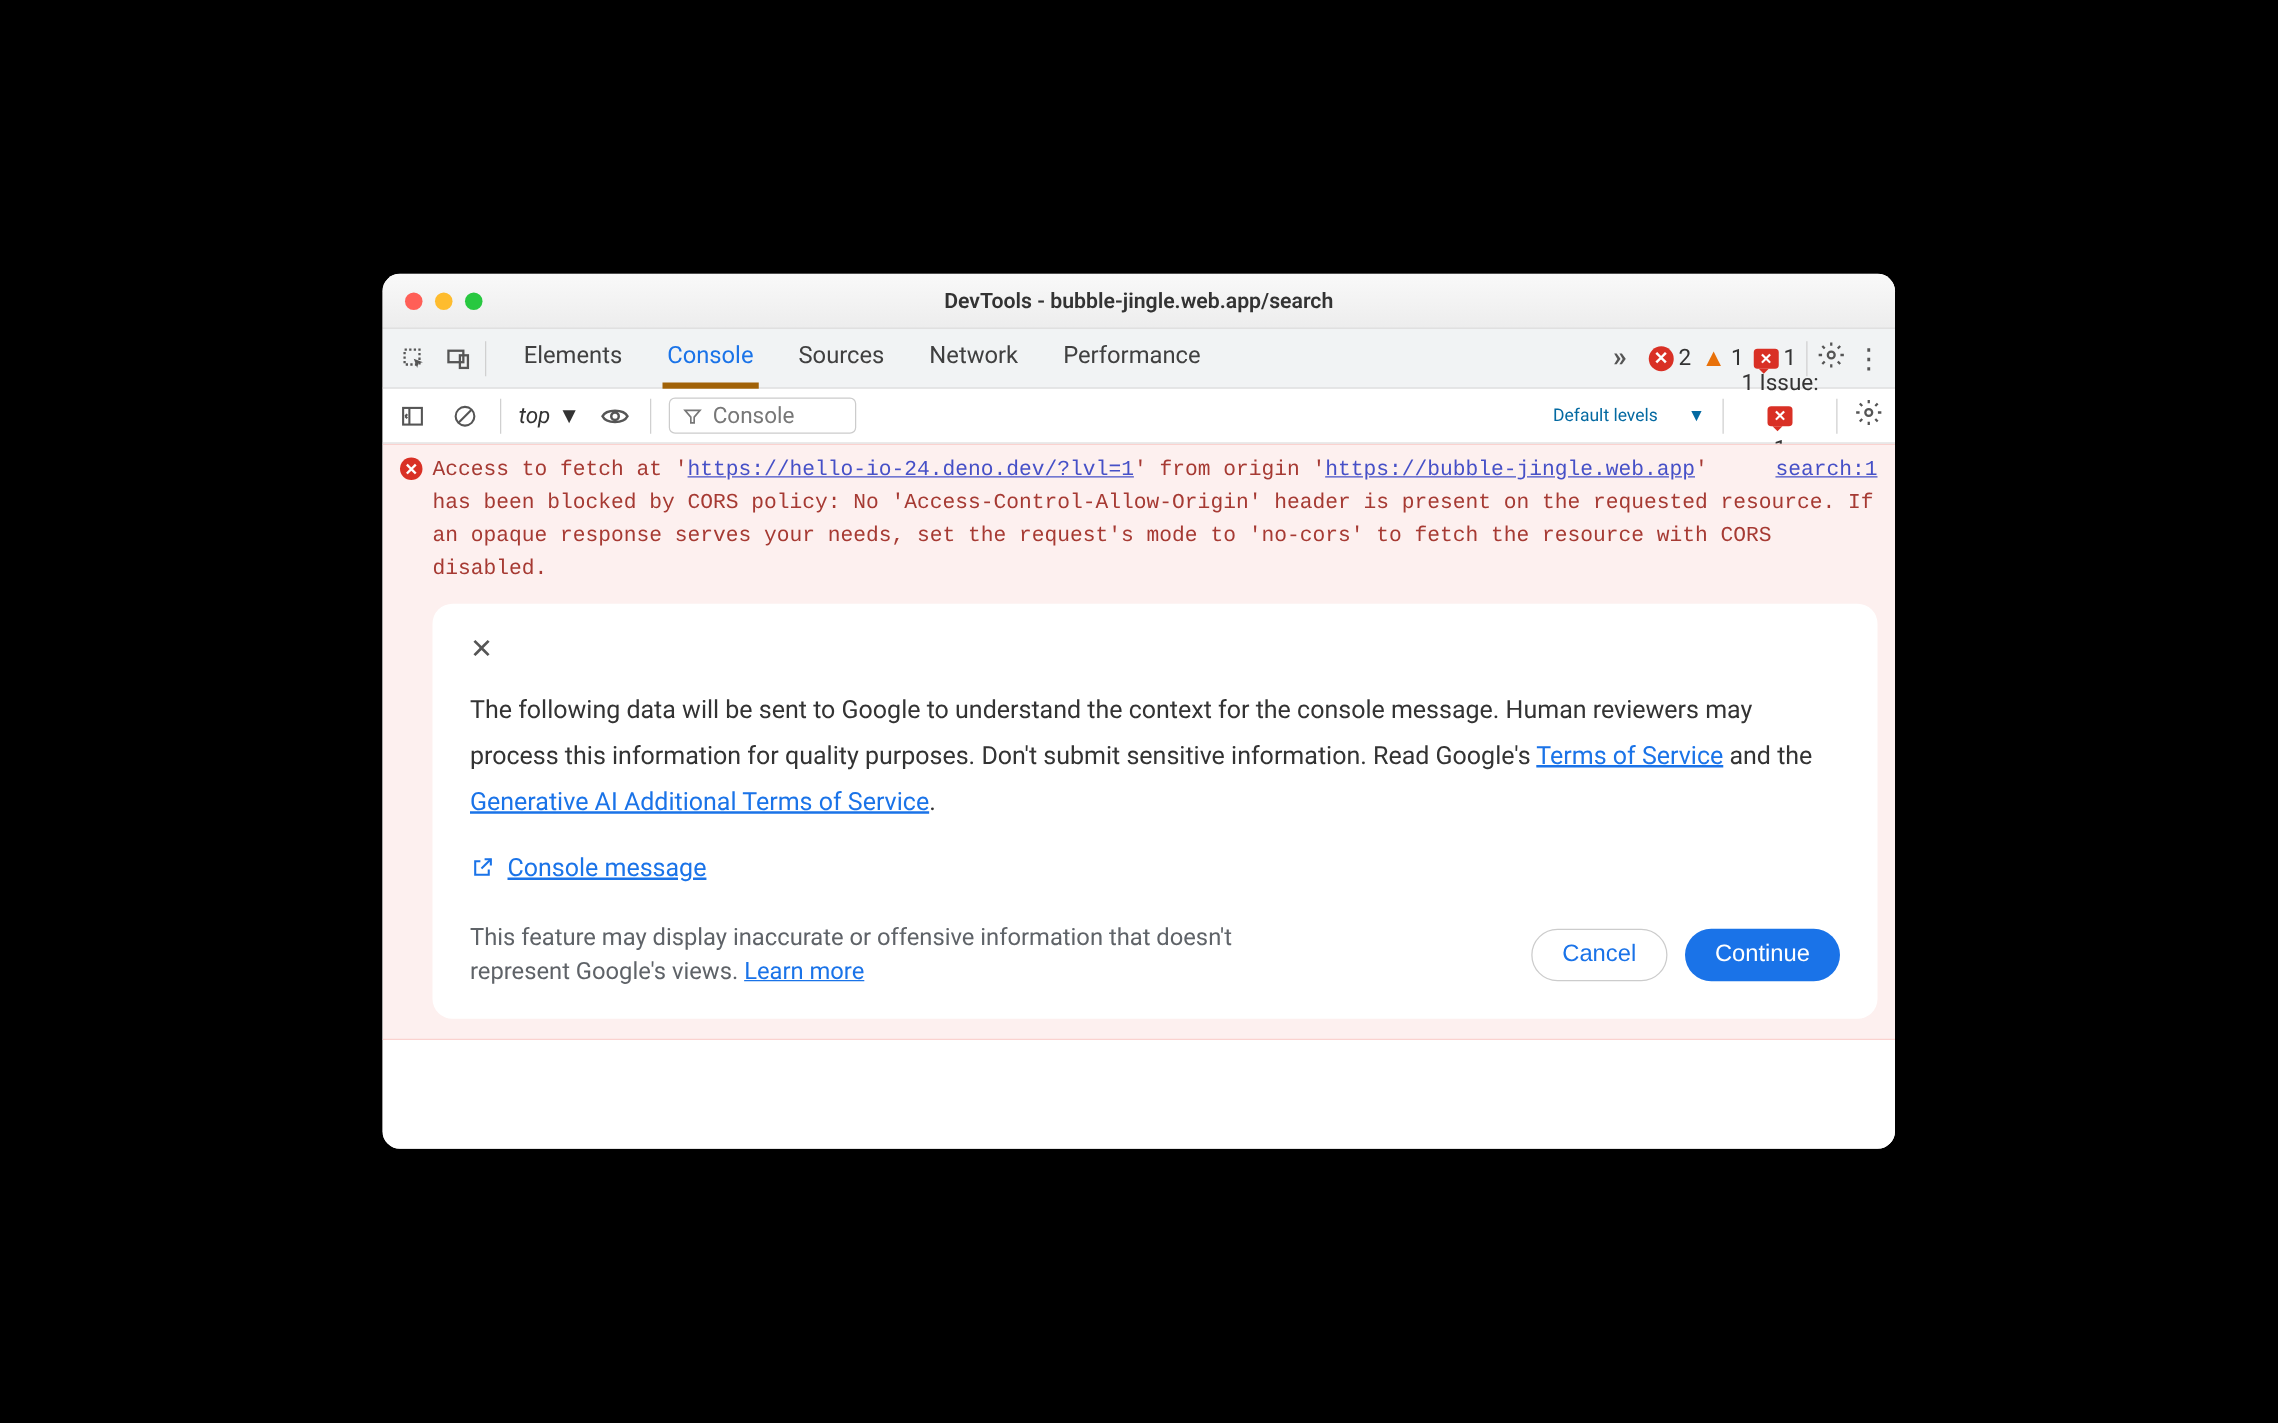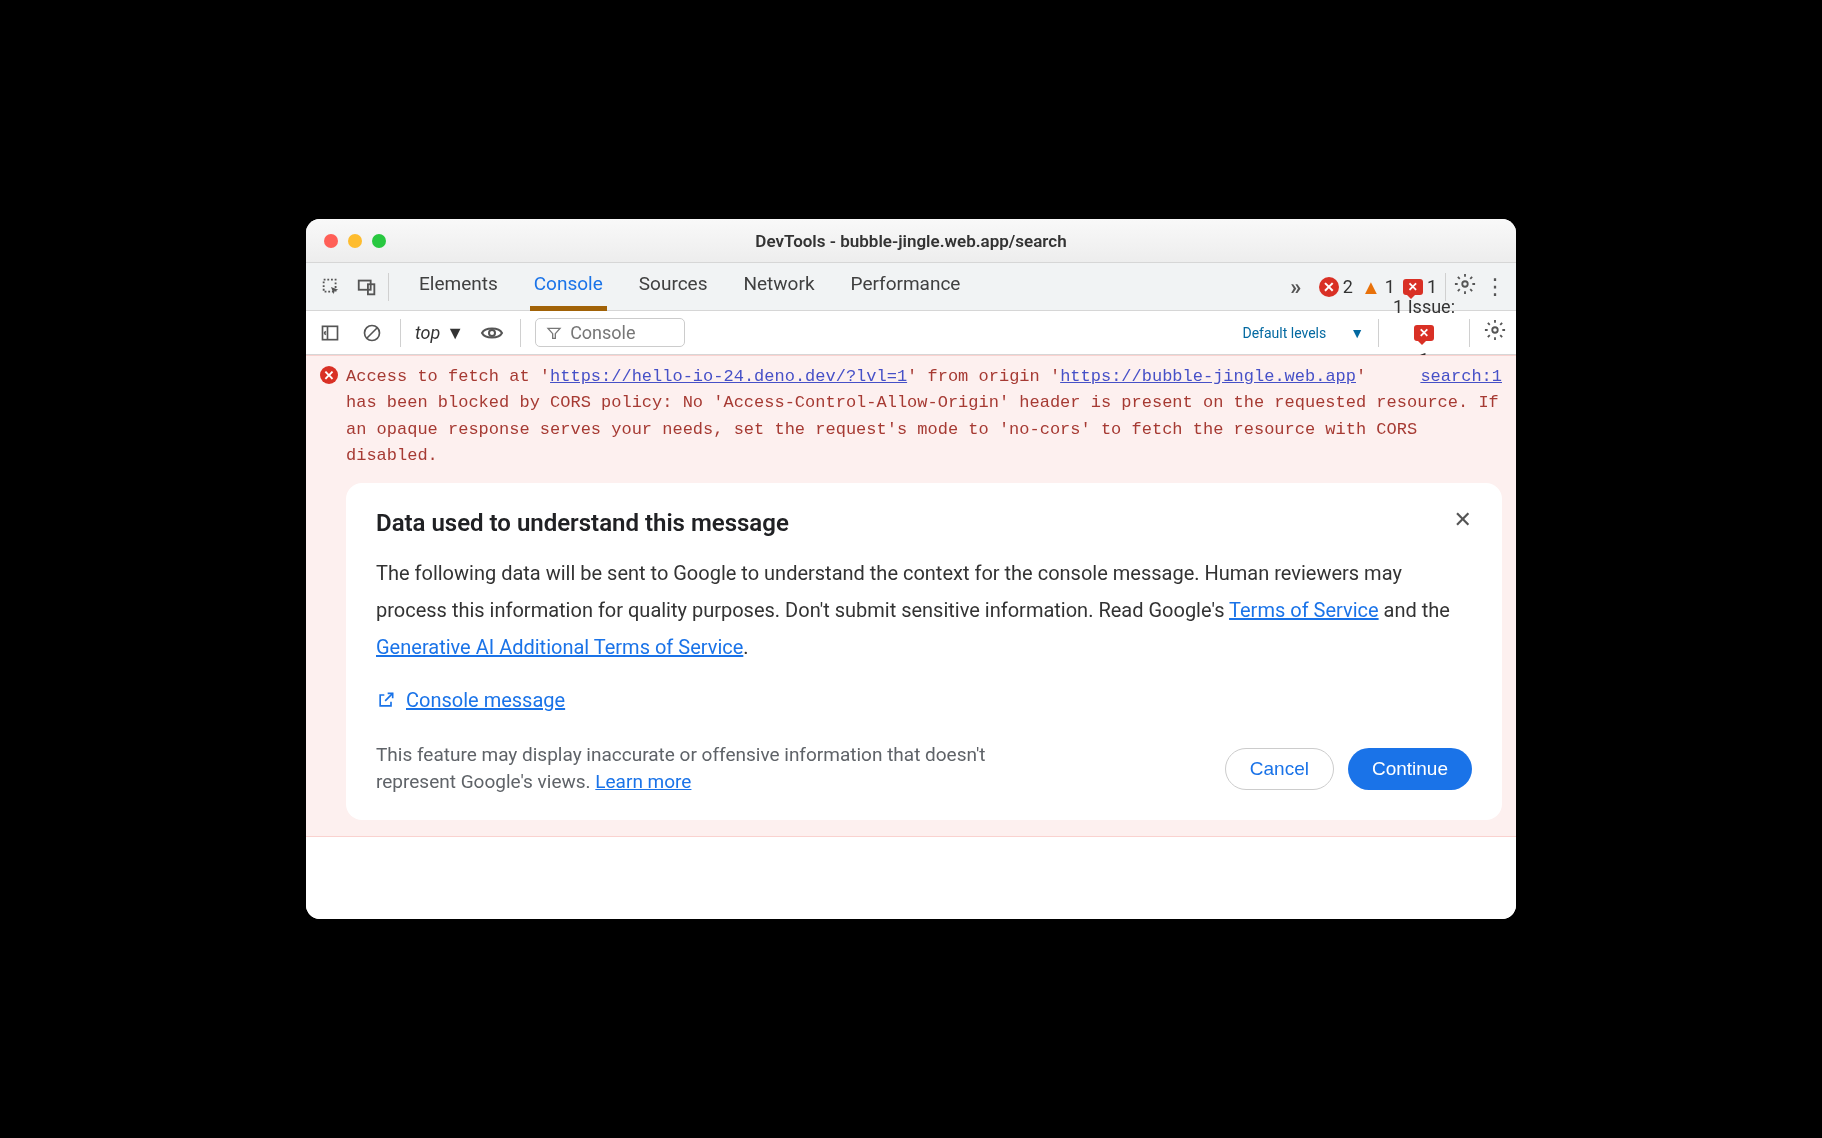--- a/index.html
+++ b/index.html
@@ -291,21 +291,20 @@
         <span class="error-icon">✕</span>
       </div>
       <div class="error-body">
         <div class="error-content">
           <a class="error-source">search:1</a>
           <span>Access to fetch at '</span><a>https://hello-io-24.deno.dev/?lvl=1</a><span>' from origin '</span><a>https://bubble-jingle.web.app</a><span>' has been blocked by CORS policy: No 'Access-Control-Allow-Origin' header is present on the requested resource. If an opaque response serves your needs, set the request's mode to 'no-cors' to fetch the resource with CORS disabled.</span>
         </div>
 
         <div class="info-card">
           <div class="card-header">
-            <div class="card-title">Data used to understand this message</div>
             <div class="close-x">✕</div>
           </div>
           <div class="card-body">
             <span>The following data will be sent to Google to understand the context for the console message. Human reviewers may process this information for quality purposes. Don't submit sensitive information. Read Google's </span><a>Terms of Service</a><span> and the </span><a>Generative AI Additional Terms of Service</a><span>.</span>
           </div>
           <a class="console-msg-link">
             <svg class="external-icon" viewBox="0 0 24 24" fill="none" stroke="currentColor" stroke-width="2">
                 <path d="M14 4 L20 4 L20 10"></path>
                 <path d="M20 4 L11 13"></path>
                 <path d="M18 14 V19 H5 V6 H10"></path>

